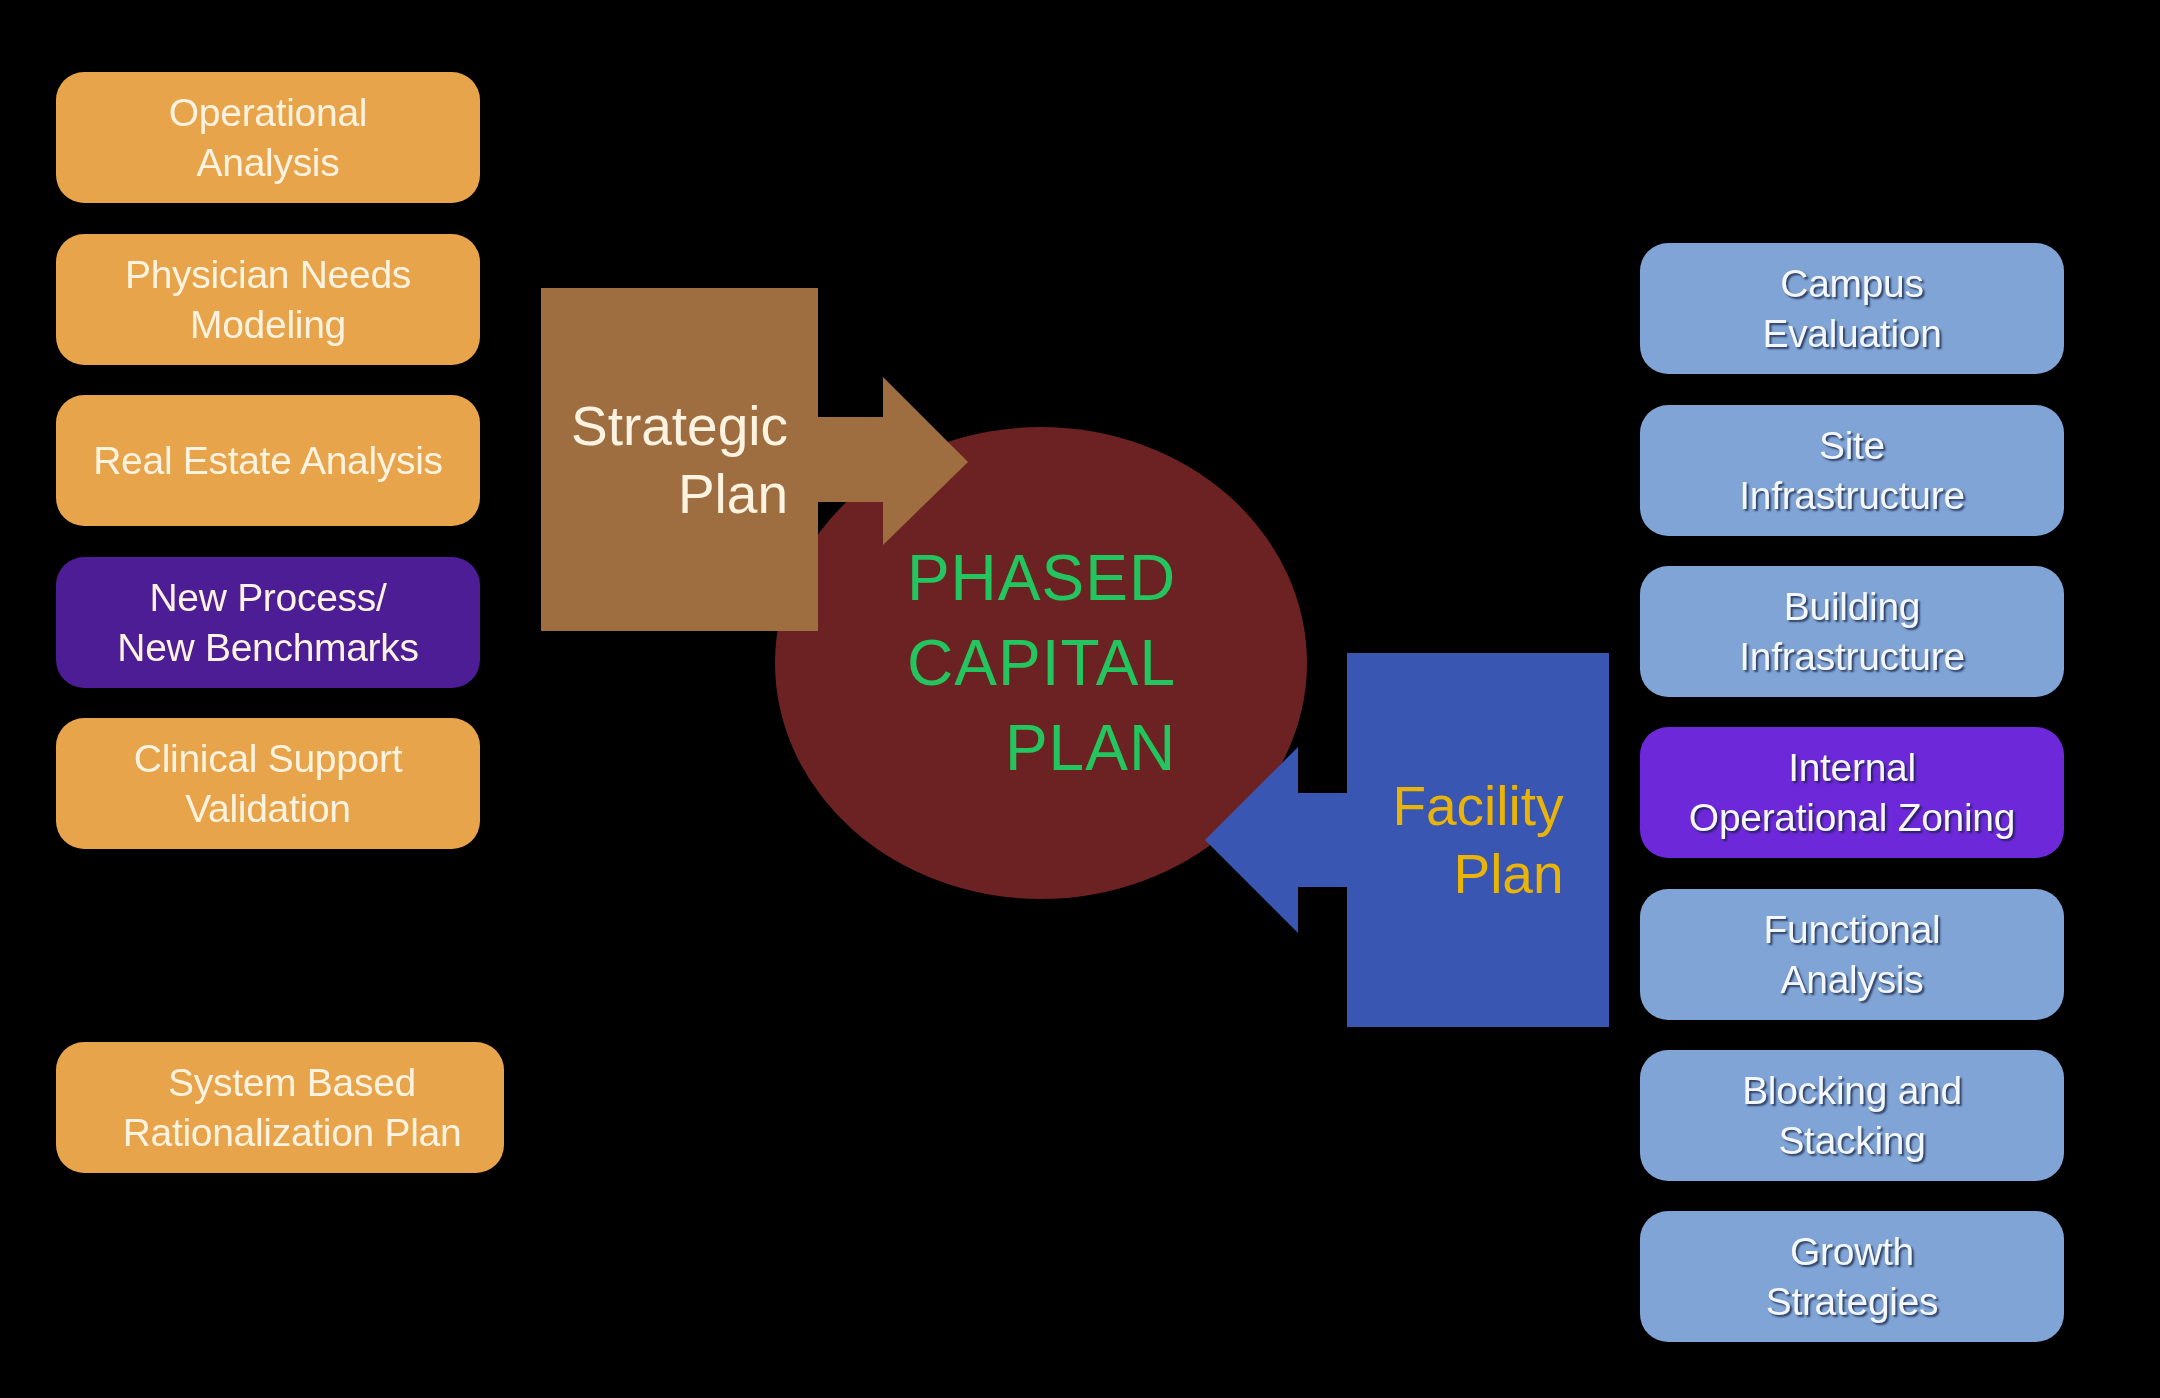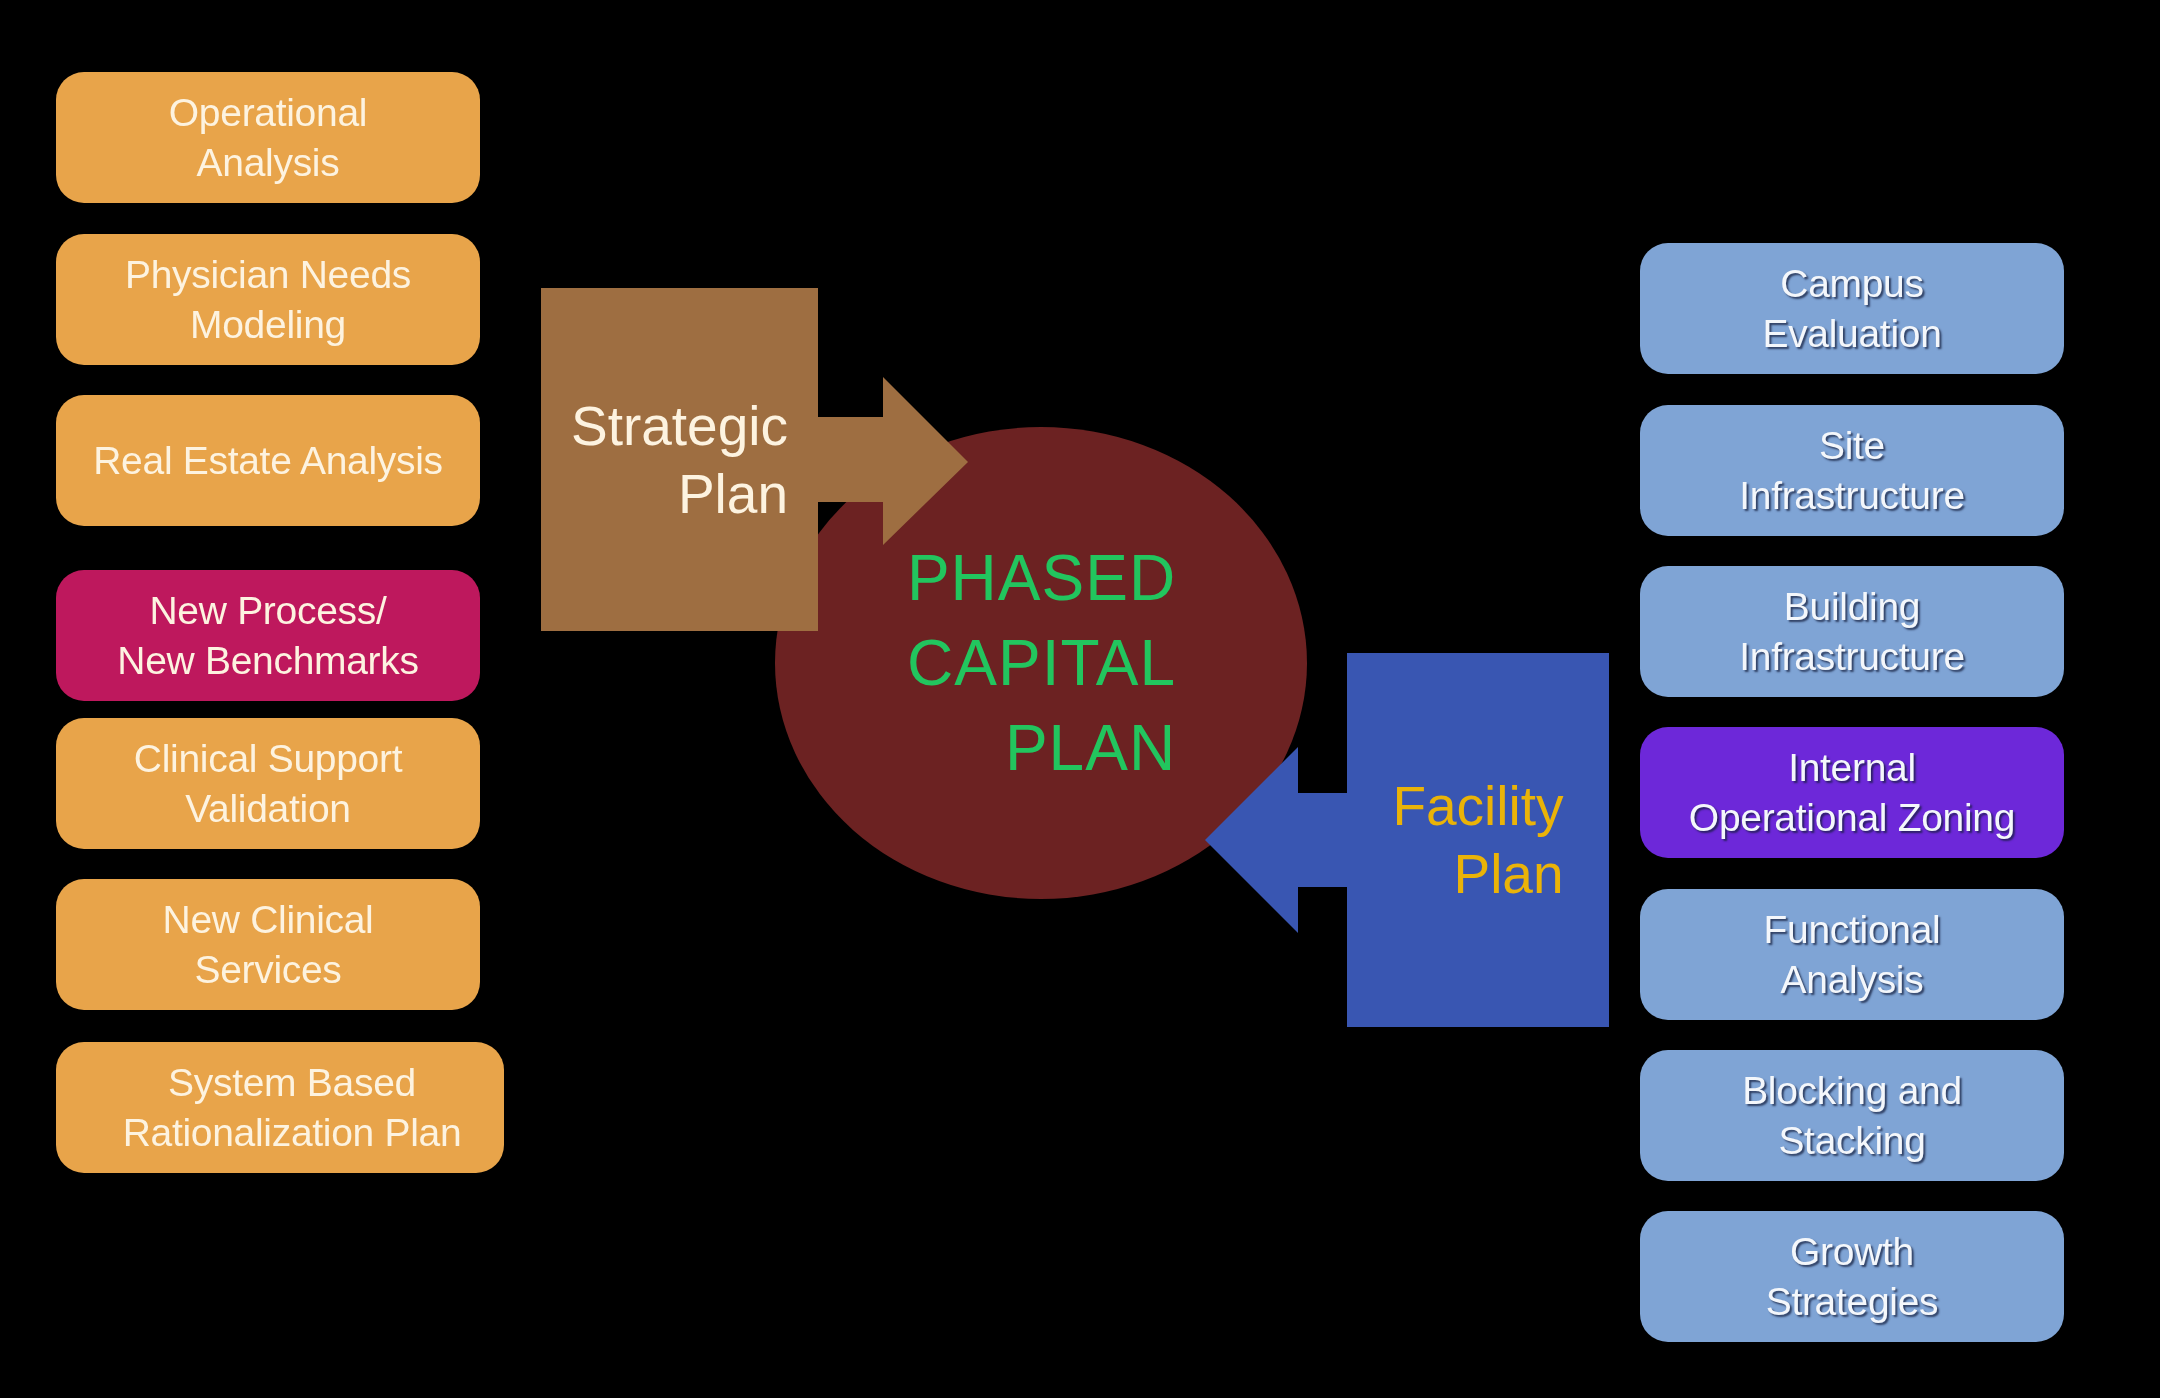--- a/index.html
+++ b/index.html
@@ -52,31 +52,27 @@
     <span class="pill-text">Operational
 Analysis</span>
   </div>
   <div class="pill left-pill" style="top: 395px; background: rgb(232, 164, 74);">
     <span class="pill-text">Real Estate Analysis</span>
   </div>
   <div class="pill left-pill" style="top: 234px; background: rgb(232, 164, 74);">
     <span class="pill-text">Physician Needs
 Modeling</span>
   </div>
-  <div class="pill left-pill" style="top: 570px; background: #be185d; align-items: center;">
+  <div class="pill left-pill" style="top: 557px; background: #4c1d95; align-items: center;">
     <span class="pill-text">New Process/
 New Benchmarks</span>
   </div>
   <div class="pill left-pill" style="top: 718px; background: rgb(232, 164, 74);">
     <span class="pill-text">Clinical Support
 Validation</span>
-  </div>
-  <div class="pill left-pill" style="top: 879px; background: rgb(232, 164, 74);">
-    <span class="pill-text">New Clinical
-Services</span>
   </div>
   <div class="pill left-pill" style="top: 1042px; background: rgb(232, 164, 74); padding-left: 24px;">
     <span class="pill-text">System Based
 Rationalization Plan</span>
   </div>
 
   <div class="pill right-pill" style="top: 231px; background: rgb(127, 164, 213);">
     <span class="pill-text">Campus
 Evaluation</span>
   </div>

